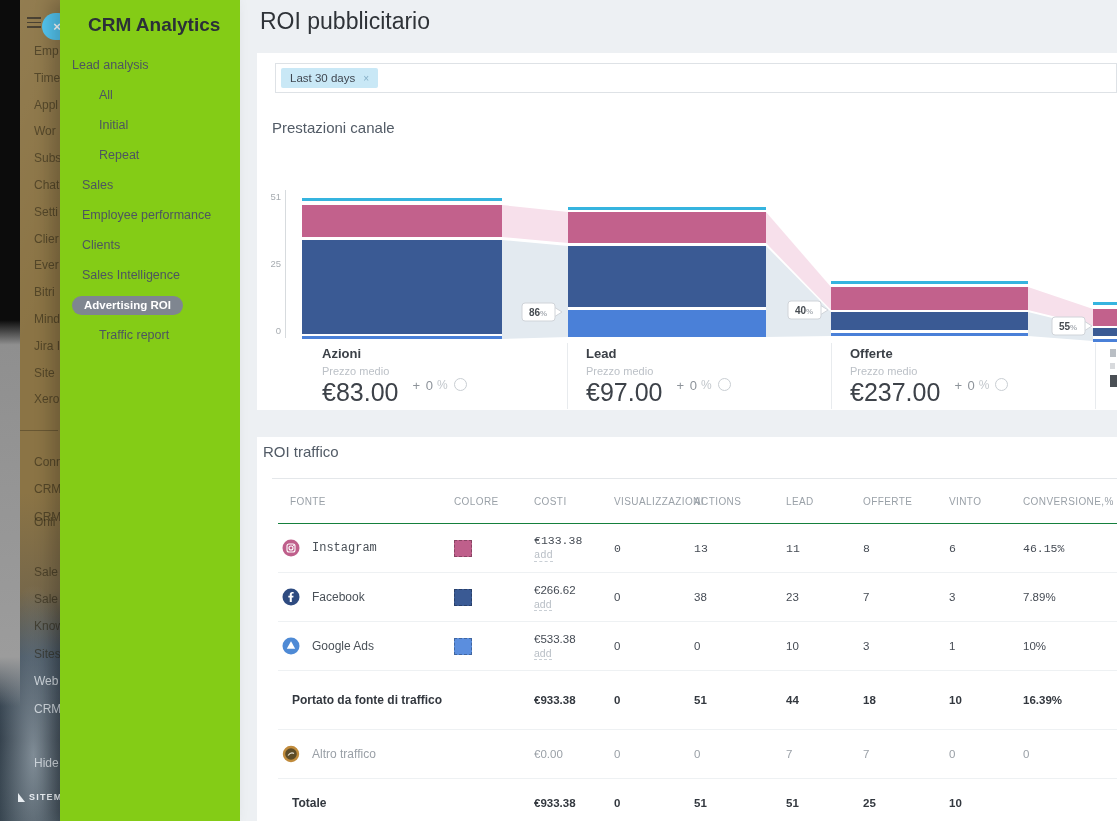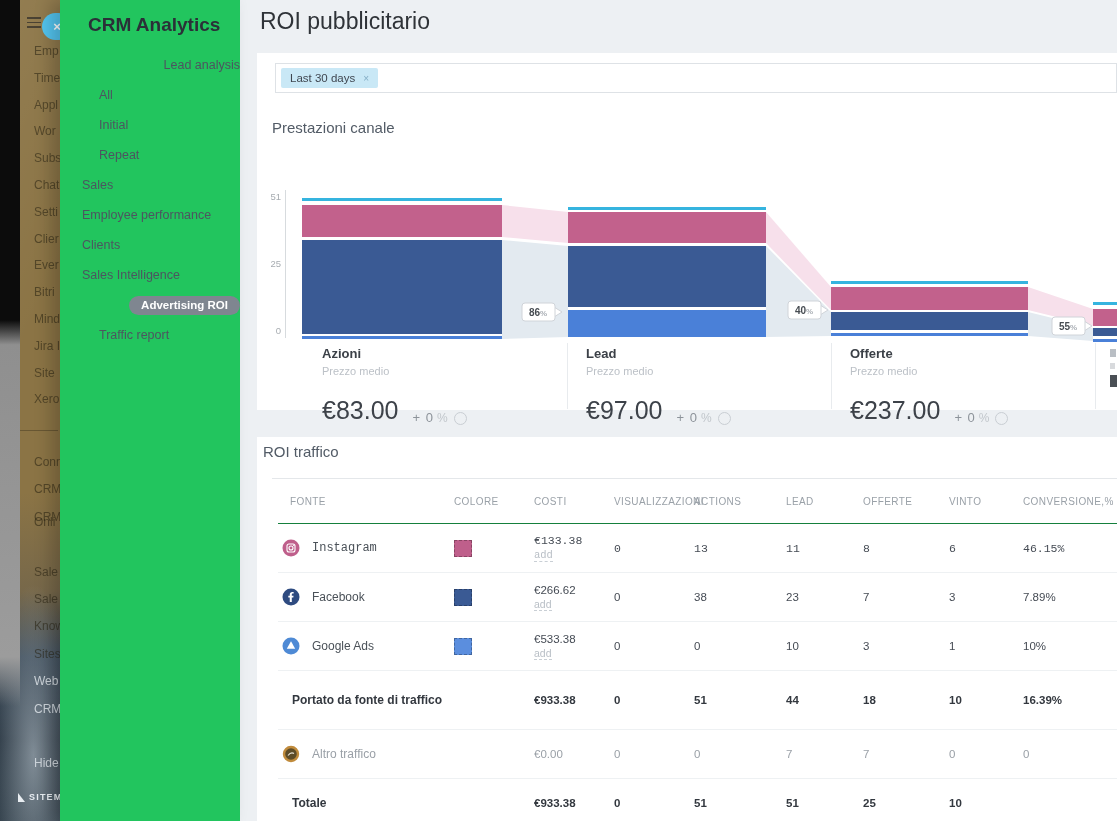--- a/index.html
+++ b/index.html
@@ -19,26 +19,26 @@
   .close-btn{position:absolute;left:42px;top:13px;width:30px;height:27px;border-radius:14px;background:#53c4ef;
     color:#fff;font-size:13px;font-weight:bold;display:flex;align-items:center;justify-content:center;cursor:pointer;z-index:1;}
   .d-item{position:absolute;left:34px;font-size:12px;color:rgba(38,32,16,0.55);white-space:nowrap;cursor:pointer;}
   .d-item.light{color:#ccd3d9;}
   .d-divider{position:absolute;left:20px;top:430px;width:38px;border-top:1px solid rgba(0,0,0,0.25);}
   .sitemap{position:absolute;left:18px;top:792px;color:#e9eef2;font-size:9px;font-weight:bold;letter-spacing:1.2px;
     display:flex;align-items:center;gap:4px;cursor:pointer;}
   .sitemap-glyph{width:0;height:0;border-bottom:9px solid #e9eef2;border-right:7px solid transparent;display:inline-block;}
 
   
-  .menu-panel{position:absolute;left:60px;top:0;width:180px;height:821px;background:#22c55e;
+  .menu-panel{position:absolute;left:60px;top:0;width:180px;height:821px;background:#84cc16;
     box-shadow:-9px 0 16px rgba(0,0,0,0.20);z-index:2;}
   .menu-title{margin:14px 0 0 28px;font-size:19px;font-weight:bold;color:#2b3038;}
   #menu-list{position:absolute;top:50px;left:0;right:0;}
   .m-item{height:30px;line-height:30px;font-size:12.5px;color:#4d5560;cursor:pointer;white-space:nowrap;}
-  .m-item.ind0{padding-left:22px;}.m-item.ind1{padding-left:30px;text-align:right;}.m-item.ind2{padding-left:39px;}
+  .m-item.ind0{padding-left:22px;}.m-item.ind1{padding-left:12px;}.m-item.ind2{padding-left:39px;}
   .m-item .pill{background:#7f8690;color:#fff;border-radius:11px;padding:3px 12px 4px;font-size:11.5px;font-weight:bold;}
 
   
   .main{position:absolute;left:240px;top:0;width:877px;height:821px;z-index:1;}
   .page-title{position:absolute;left:20px;top:8px;font-size:23px;color:#2f3338;}
   .card{position:absolute;left:17px;right:0;background:#fff;}
   .card1{top:53px;height:357px;}
   .card2{top:437px;height:384px;}
   .filter-bar{position:absolute;left:18px;top:10px;right:0;height:30px;border:1px solid #dee2e6;background:#fff;
     display:flex;align-items:center;padding-left:5px;box-sizing:border-box;}
@@ -46,21 +46,21 @@
   .chip-x{color:#84aec6;font-size:10px;cursor:pointer;}
   .sec-title{position:absolute;font-size:15px;color:#525b66;}
   .sec-title.channel{left:15px;top:66px;}
   .sec-title.traffic{left:6px;top:6px;}
 
   
   .metrics{position:absolute;left:47px;top:290px;height:66px;display:flex;}
   .metric{width:264px;border-right:1px solid #e8ebee;padding:3px 0 0 18px;box-sizing:border-box;}
   .metric .name{font-size:13px;font-weight:bold;color:#3b4047;}
   .metric .sub{font-size:11px;color:#bcc1c7;margin-top:4px;}
-  .value-row{display:flex;align-items:flex-end;margin-top:19px;}
+  .value-row{display:flex;align-items:flex-start;margin-top:1px;}
   .metric .val{font-size:25px;color:#3d4249;}
   .delta{font-size:13px;color:#8d939a;margin-left:14px;letter-spacing:1px;}
   .pct{color:#c2c7cc;font-size:12px;margin-left:3px;}
   .info-circle{width:11px;height:11px;border:1px solid #c9ced3;border-radius:50%;display:inline-block;margin-left:6px;}
   .metric-cut{width:21px;padding:6px 0 0 14px;box-sizing:border-box;}
   .metric-cut i{display:block;background:#b9bec4;margin-bottom:6px;}
 
   
   .t-divider{position:absolute;left:15px;right:0;top:41px;border-top:1px solid #e4e7ea;}
   #roi-table{position:absolute;left:21px;right:0;top:42px;}

